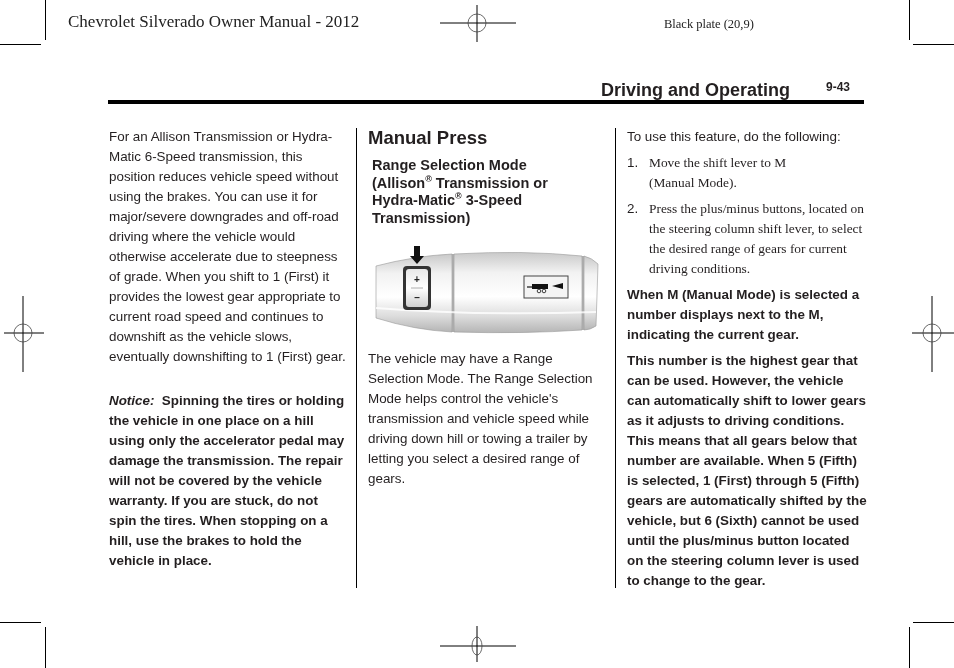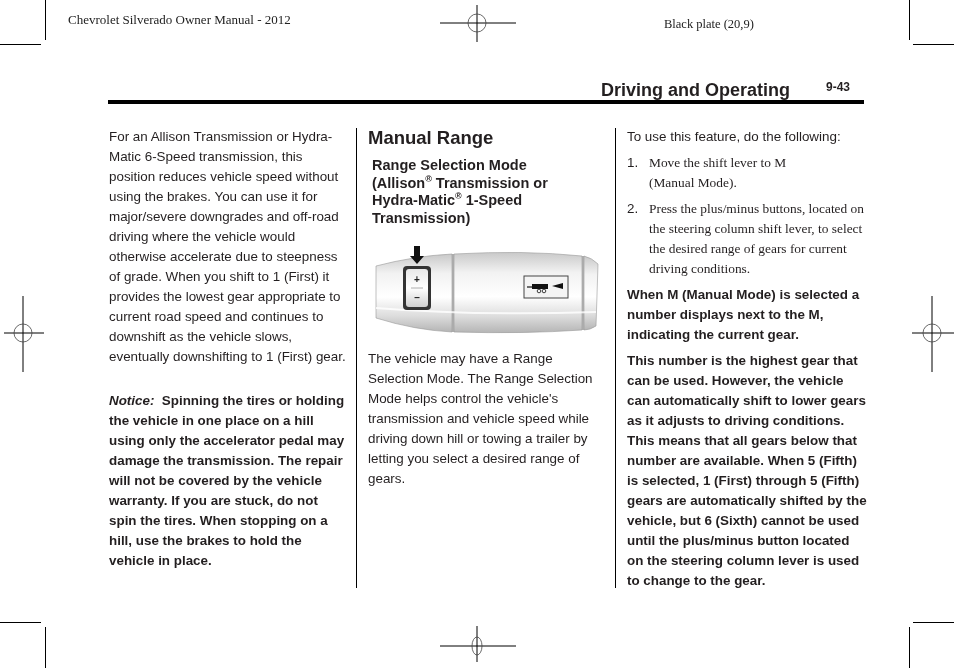--- a/index.html
+++ b/index.html
@@ -5,21 +5,21 @@
   html, body { margin: 0; padding: 0; background: #ffffff; }
   body {
     width: 954px; height: 668px; position: relative; overflow: hidden;
     font-family: "Liberation Sans", sans-serif; color: #231f20;
   }
   .crop-h { position: absolute; height: 1px; background: #000; }
   .crop-v { position: absolute; width: 1px; background: #000; }
   .reg { position: absolute; }
   .plate-text {
     position: absolute; font-family: "Liberation Serif", serif;
-    font-size: 13px; color: #222;
+    font-size: 17px; color: #222;
   }
   .header-title {
     position: absolute; top: 80px; left: 601px;
     font-size: 18px; font-weight: bold; letter-spacing: 0px;
   }
   .header-page {
     position: absolute; top: 80px; left: 826px;
     font-size: 12px; font-weight: bold;
   }
   .header-rule {
@@ -93,25 +93,25 @@
 
 <div class="col1">
   <p class="body-text">For an Allison Transmission or Hydra-Matic 6-Speed transmission, this position reduces vehicle speed without using the brakes. You can use it for major/severe downgrades and off-road driving where the vehicle would otherwise accelerate due to steepness of grade. When you shift to 1 (First) it provides the lowest gear appropriate to current road speed and continues to downshift as the vehicle slows, eventually downshifting to 1 (First) gear.</p>
   <p class="body-text notice">
     <span class="label">Notice:</span>&nbsp;
     <span>Spinning the tires or holding the vehicle in one place on a hill using only the accelerator pedal may damage the transmission. The repair will not be covered by the vehicle warranty. If you are stuck, do not spin the tires. When stopping on a hill, use the brakes to hold the vehicle in place.</span>
   </p>
 </div>
 
 <div class="col2">
-  <h1 class="section">Manual Range</h1>
+  <h1 class="section">Manual Press</h1>
   <h2 class="subsection">
     <span>Range Selection Mode</span><br>
     <span>(Allison</span><sup>®</sup><span> Transmission or</span><br>
-    <span>Hydra-Matic</span><sup>®</sup><span> 1-Speed</span><br>
+    <span>Hydra-Matic</span><sup>®</sup><span> 3-Speed</span><br>
     <span>Transmission)</span>
   </h2>
   <p class="body-text" style="position:absolute; top:222px; left:0; width:240px;">The vehicle may have a Range Selection Mode. The Range Selection Mode helps control the vehicle's transmission and vehicle speed while driving down hill or towing a trailer by letting you select a desired range of gears.</p>
 </div>
 
 <svg class="figure" viewBox="0 0 225 90">
   <defs>
     <linearGradient id="leverGrad" x1="0" y1="0" x2="0" y2="1">
       <stop offset="0" stop-color="#c9c9c9"></stop>
       <stop offset="0.25" stop-color="#f2f2f2"></stop>

